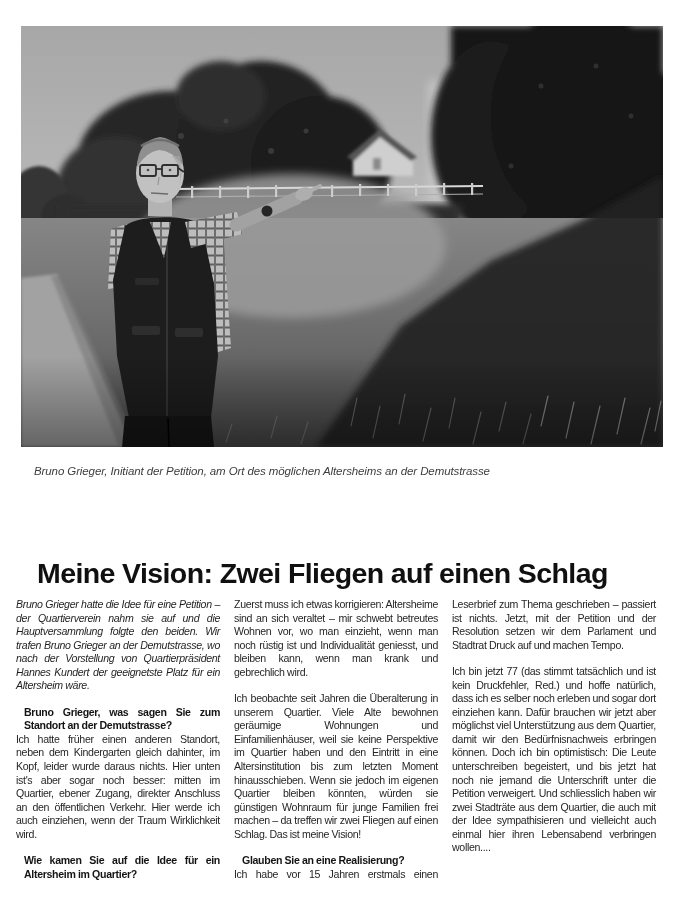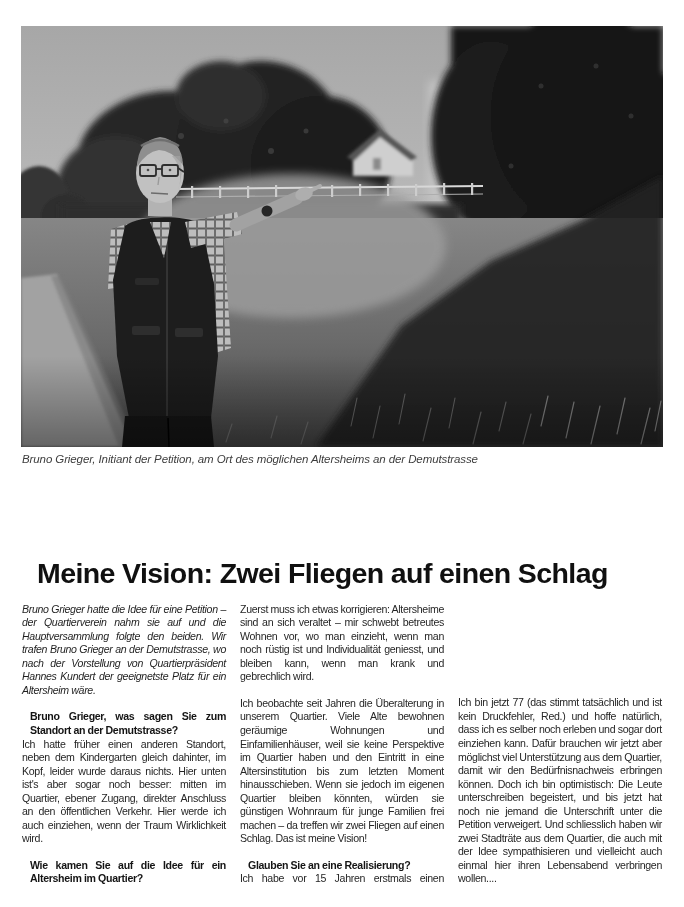--- a/index.html
+++ b/index.html
@@ -14,39 +14,39 @@
   .photo{
     position:absolute;left:21px;top:26px;width:642px;height:421px;
     margin:0;padding:0;overflow:hidden;background:#8e8e8e;
   }
   .photo svg{display:block;width:642px;height:421px;}
 
   
   .caption{
     position:absolute;left:22px;top:452px;width:620px;
     font-size:11.5px;line-height:14px;font-style:italic;
-    color:#3d3d3d;letter-spacing:-0.1px;margin:0;
+    color:#3d3d3d;letter-spacing:-0.1px;margin:12px;
   }
 
   
   .kicker{
     position:absolute;left:22px;top:514px;width:640px;
     font-size:17.5px;line-height:21px;font-weight:400;
     color:#161616;letter-spacing:-0.3px;
   }
   .headline{
     position:absolute;left:21px;top:540px;width:650px;
     font-size:28.5px;line-height:34px;font-weight:700;
     color:#101010;letter-spacing:-0.6px;margin:16px;
   }
 
   
   .columns{
-    position:absolute;left:22px;top:598px;width:640px;height:288px;
-    display:flex;align-items:flex-end;
+    position:absolute;left:16px;top:598px;width:640px;height:288px;
+    display:flex;align-items:flex-start;
   }
   .col{width:204px;color:#262626;}
   .vdiv{width:1px;background:#6e6e6e;margin:2px 0 4px 0;flex:none;}
   .spacer{flex:1;}
 
   .blk{
     margin:0;font-size:10.6px;line-height:13.55px;
     letter-spacing:-0.32px;text-align:justify;word-spacing:-0.2px;
   }
   .blk + .blk{margin-top:13px;}
@@ -249,17 +249,18 @@
     <div class="col">
         <p class="blk body">Zuerst muss ich etwas korrigieren: Altersheime sind an sich veraltet – mir schwebt betreutes Wohnen vor, wo man einzieht, wenn man noch rüstig ist und Individualität geniesst, und bleiben kann, wenn man krank und gebrechlich wird.</p>
         <p class="blk body">Ich beobachte seit Jahren die Überalterung in unserem Quartier. Viele Alte bewohnen geräumige Wohnungen und Einfamilienhäuser, weil sie keine Perspektive im Quartier haben und den Eintritt in eine Altersinstitution bis zum letzten Moment hinausschieben. Wenn sie jedoch im eigenen Quartier bleiben könnten, würden sie günstigen Wohnraum für junge Familien frei machen – da treffen wir zwei Fliegen auf einen Schlag. Das ist meine Vision!</p>
         <p class="blk question">Glauben Sie an eine Realisierung?</p>
         <p class="blk body cont">Ich habe vor 15 Jahren erstmals einen</p>
       </div>
     <div class="spacer"></div>
     <div class="vdiv"></div>
     <div class="spacer"></div>
     <div class="col">
+        <p class="blk body">Leserbrief zum Thema geschrieben – passiert ist nichts. Jetzt, mit der Petition und der Resolution setzen wir dem Parlament und Stadtrat Druck auf und machen Tempo.</p>
         <p class="blk body">Ich bin jetzt 77 (das stimmt tatsächlich und ist kein Druckfehler, Red.) und hoffe natürlich, dass ich es selber noch erleben und sogar dort einziehen kann. Dafür brauchen wir jetzt aber möglichst viel Unterstützung aus dem Quartier, damit wir den Bedürfnisnachweis erbringen können. Doch ich bin optimistisch: Die Leute unterschreiben begeistert, und bis jetzt hat noch nie jemand die Unterschrift unter die Petition verweigert. Und schliesslich haben wir zwei Stadträte aus dem Quartier, die auch mit der Idee sympathisieren und vielleicht auch einmal hier ihren Lebensabend verbringen wollen....</p>
       </div>
   </div>
 
 </div>
 
 </body></html>

